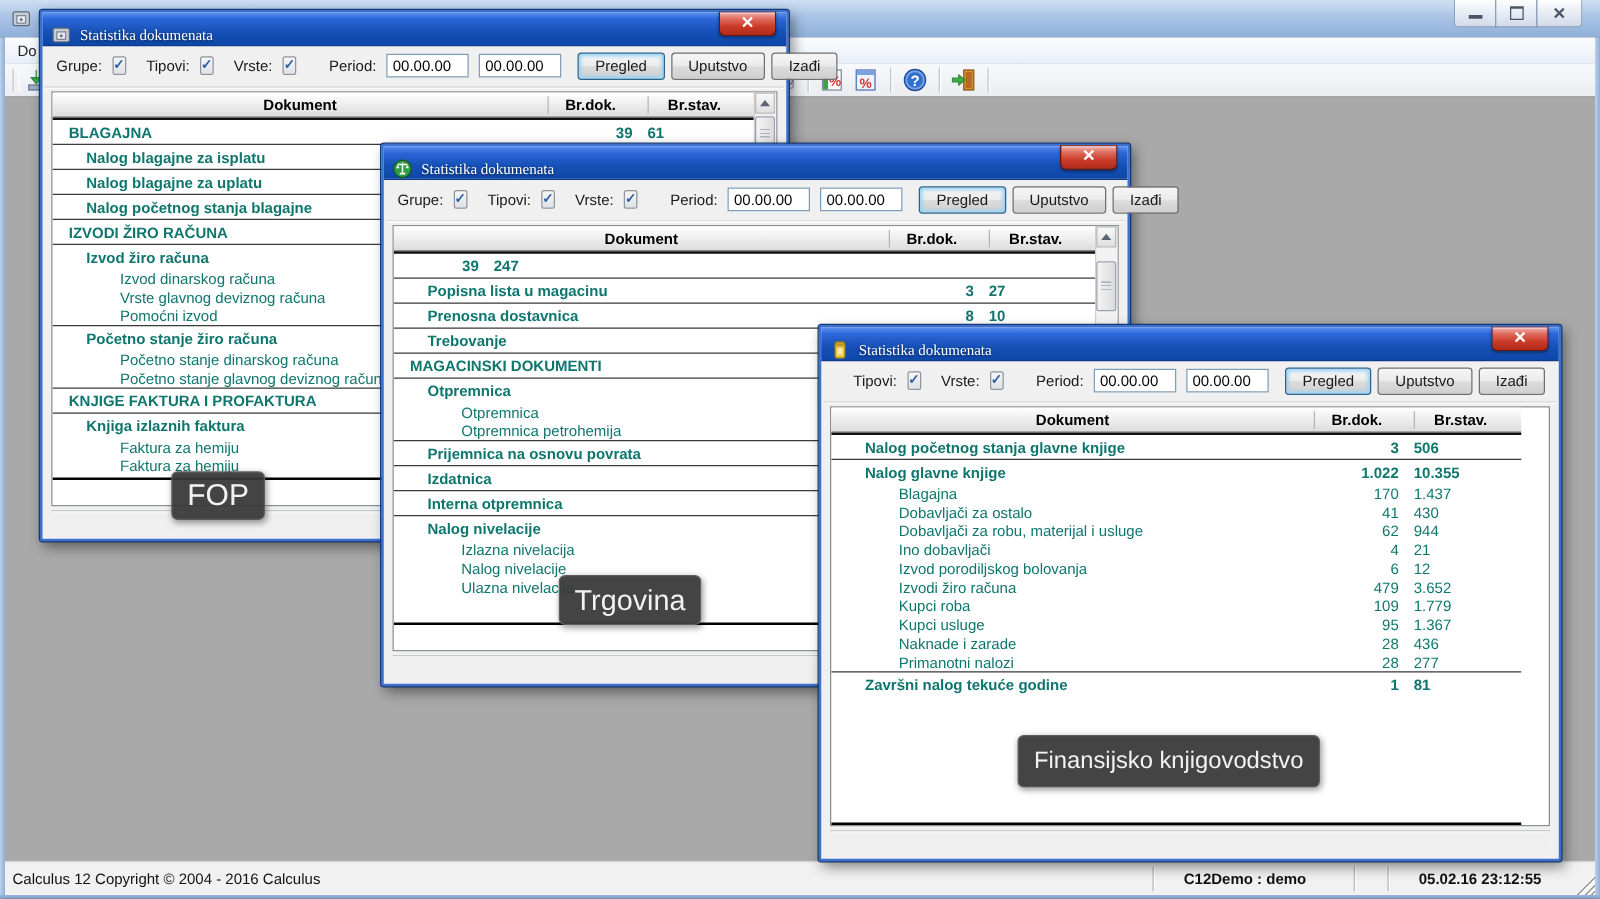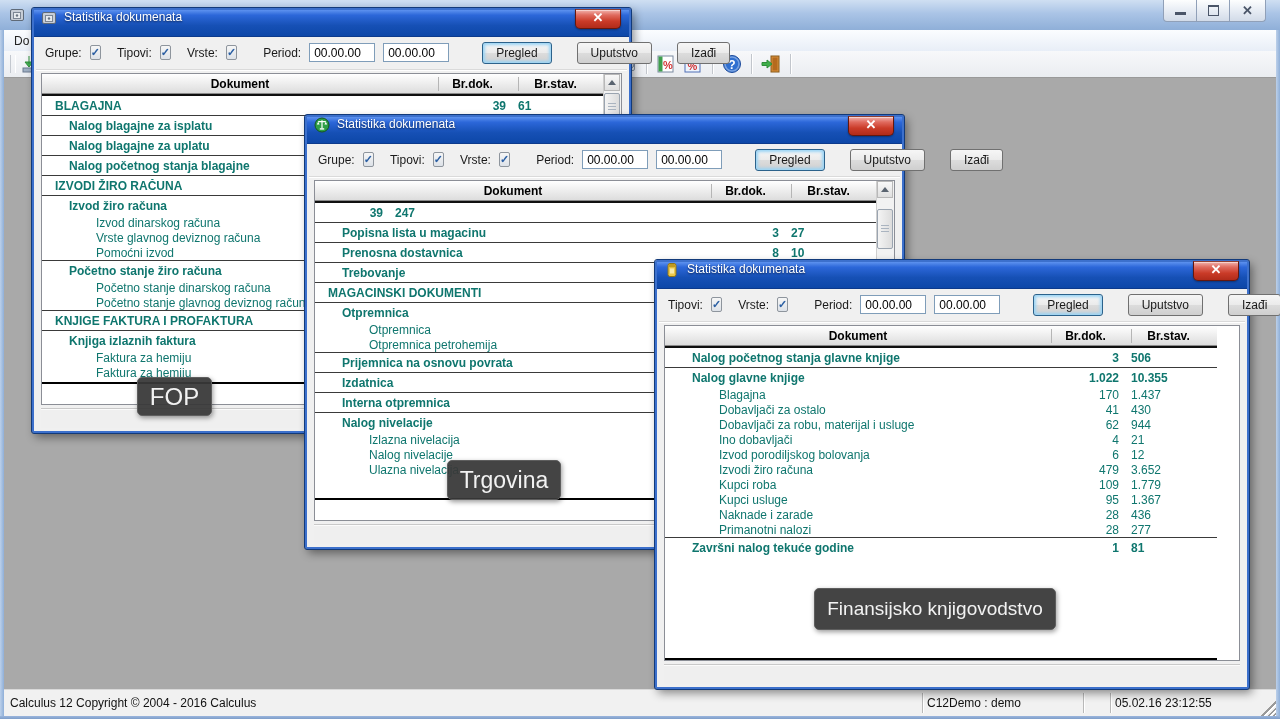--- a/index.html
+++ b/index.html
@@ -32,57 +32,57 @@
   .tb-icon{width:22px;height:22px;display:inline-flex;align-items:center;justify-content:center;}
   .tb-left{position:absolute;left:14px;top:2px;}
   .tbgroup{position:absolute;left:600px;top:2px;display:flex;align-items:center;gap:5px;}
   .tsep{width:1px;height:20px;background:#c2c6cc;box-shadow:1px 0 0 #fff;margin:0 3px;}
   .mdi{position:absolute;top:78px;left:4px;right:4px;bottom:29px;background:#a9a9a9;}
   
   .statusbar{position:absolute;left:4px;right:4px;bottom:3px;height:26px;background:#f1f1f1;
     border-top:1px solid #d9d9d9;display:flex;align-items:center;font-size:12px;color:#111;}
   .sb-left{flex:1;padding-left:6px;}
   .sb-div{width:1px;height:20px;background:#b9b9b9;box-shadow:1px 0 0 #fff;}
-  .sb-panel{height:100%;display:flex;align-items:center;padding-left:4px;box-sizing:border-box;}
+  .sb-panel{height:100%;display:flex;align-items:center;padding-left:24px;box-sizing:border-box;font-weight:bold;}
   .sb-session{width:160px;}
   .sb-empty{width:26px;}
   .sb-time{width:148px;}
   .sb-grip{width:15px;height:15px;align-self:flex-end;margin-left:2px;
     background:
       linear-gradient(135deg,transparent 50%,#9a9a9a 50%,#9a9a9a 57%,#fff 57%,#fff 64%,transparent 64%,transparent 71%,#9a9a9a 71%,#9a9a9a 78%,#fff 78%,#fff 85%,transparent 85%,transparent 88%,#9a9a9a 88%,#9a9a9a 94%,#fff 94%);}
   
   .window{position:absolute;background:#f0f0f0;border:2px solid #3c70cc;outline:1px solid #123a7a;
     border-radius:2px;box-shadow:3px 4px 10px rgba(0,0,0,.45);}
   .w0{left:32px;top:8px;width:595px;height:421px;z-index:10;}
   .w1{left:305px;top:115px;width:595px;height:430px;z-index:20;}
   .w2{left:655px;top:260px;width:590px;height:425px;z-index:30;}
-  .wtitle{position:relative;height:26px;display:flex;align-items:flex-start;padding:0 7px;
+  .wtitle{position:relative;height:26px;display:flex;align-items:flex-end;padding:0 7px;
     background:linear-gradient(180deg,#5d92ef 0%,#2c67d9 20%,#1650b5 60%,#0d47a8 100%);
-    border-bottom:1px solid #0c3a8c;}
+    border-bottom:1px solid #0c3a8c;font-family:Liberation Serif, serif;}
   .wicon{width:16px;height:16px;margin-right:7px;flex:0 0 auto;}
   .wtitle-text{color:#fff;font-size:12px;text-shadow:0 1px 2px rgba(0,0,0,.6);}
   .wclose{position:absolute;top:-1px;right:8px;width:44px;height:18px;text-align:center;
     background:linear-gradient(#f1b4ae,#e06b5f 28%,#ca3b28 62%,#b12b1a);
     border:1px solid #66170d;border-top-color:#8e4034;border-radius:0 0 5px 5px;
     color:#fff;font-size:13px;font-weight:bold;line-height:16px;
     box-shadow:inset 0 1px 0 rgba(255,255,255,.45),0 1px 2px rgba(0,0,0,.35);cursor:default;}
   .wbody{position:absolute;top:26px;left:0;right:0;bottom:0;}
   .wcontrols{position:absolute;top:0;left:2px;right:2px;height:33px;display:flex;align-items:center;
     padding:0 9px;font-size:12px;color:#1a1a1a;border-bottom:1px solid #dadada;box-shadow:0 1px 0 #fff;}
   .clabel{margin-right:8px;}
   .clabel.grupe{width:58px;}
   .grupe-spacer{width:104px;}
   .cbox{width:13px;height:13px;border:1px solid #8e959d;border-radius:2px;margin-right:16px;
     background:linear-gradient(#f6f6f6,#dde2e8);display:inline-flex;align-items:center;justify-content:center;
     font-size:11px;font-weight:bold;color:#2b5fa3;line-height:1;}
   .clabel.period{margin-left:10px;}
   .cinput{width:60px;height:17px;border:1px solid #7f9db9;background:#fff;font-family:inherit;
     font-size:12px;padding:0 0 0 4px;margin-right:8px;color:#000;}
   .flexspace{flex:1;}
-  .btn{height:22px;padding:0 13px;margin-left:25px;font-family:inherit;font-size:12px;color:#1a1a1a;
+  .btn{height:22px;padding:0 13px;margin-left:5px;font-family:inherit;font-size:12px;color:#1a1a1a;
     border:1px solid #707070;border-radius:3px;
     background:linear-gradient(#f6f6f6,#ebebeb 48%,#dcdcdc 52%,#cfcfcf);}
   .btn.focusbtn{border-color:#2c628b;box-shadow:inset 0 0 3px 2px #9bd4f5;}
   .wtable{position:absolute;top:37px;left:7px;right:7px;bottom:26px;background:#fff;
     border:1px solid #8b8e96;display:flex;flex-direction:column;overflow:hidden;
     padding-right:17px;box-sizing:border-box;}
   .wtable.gutter{padding-right:22px;}
   .thead{display:flex;height:19px;align-items:center;flex:0 0 auto;
     background:linear-gradient(#ffffff,#ececec 55%,#dddddd);border-bottom:1px solid #8a8a8a;font-weight:bold;font-size:12px;}
   .thead .hc{text-align:center;}

